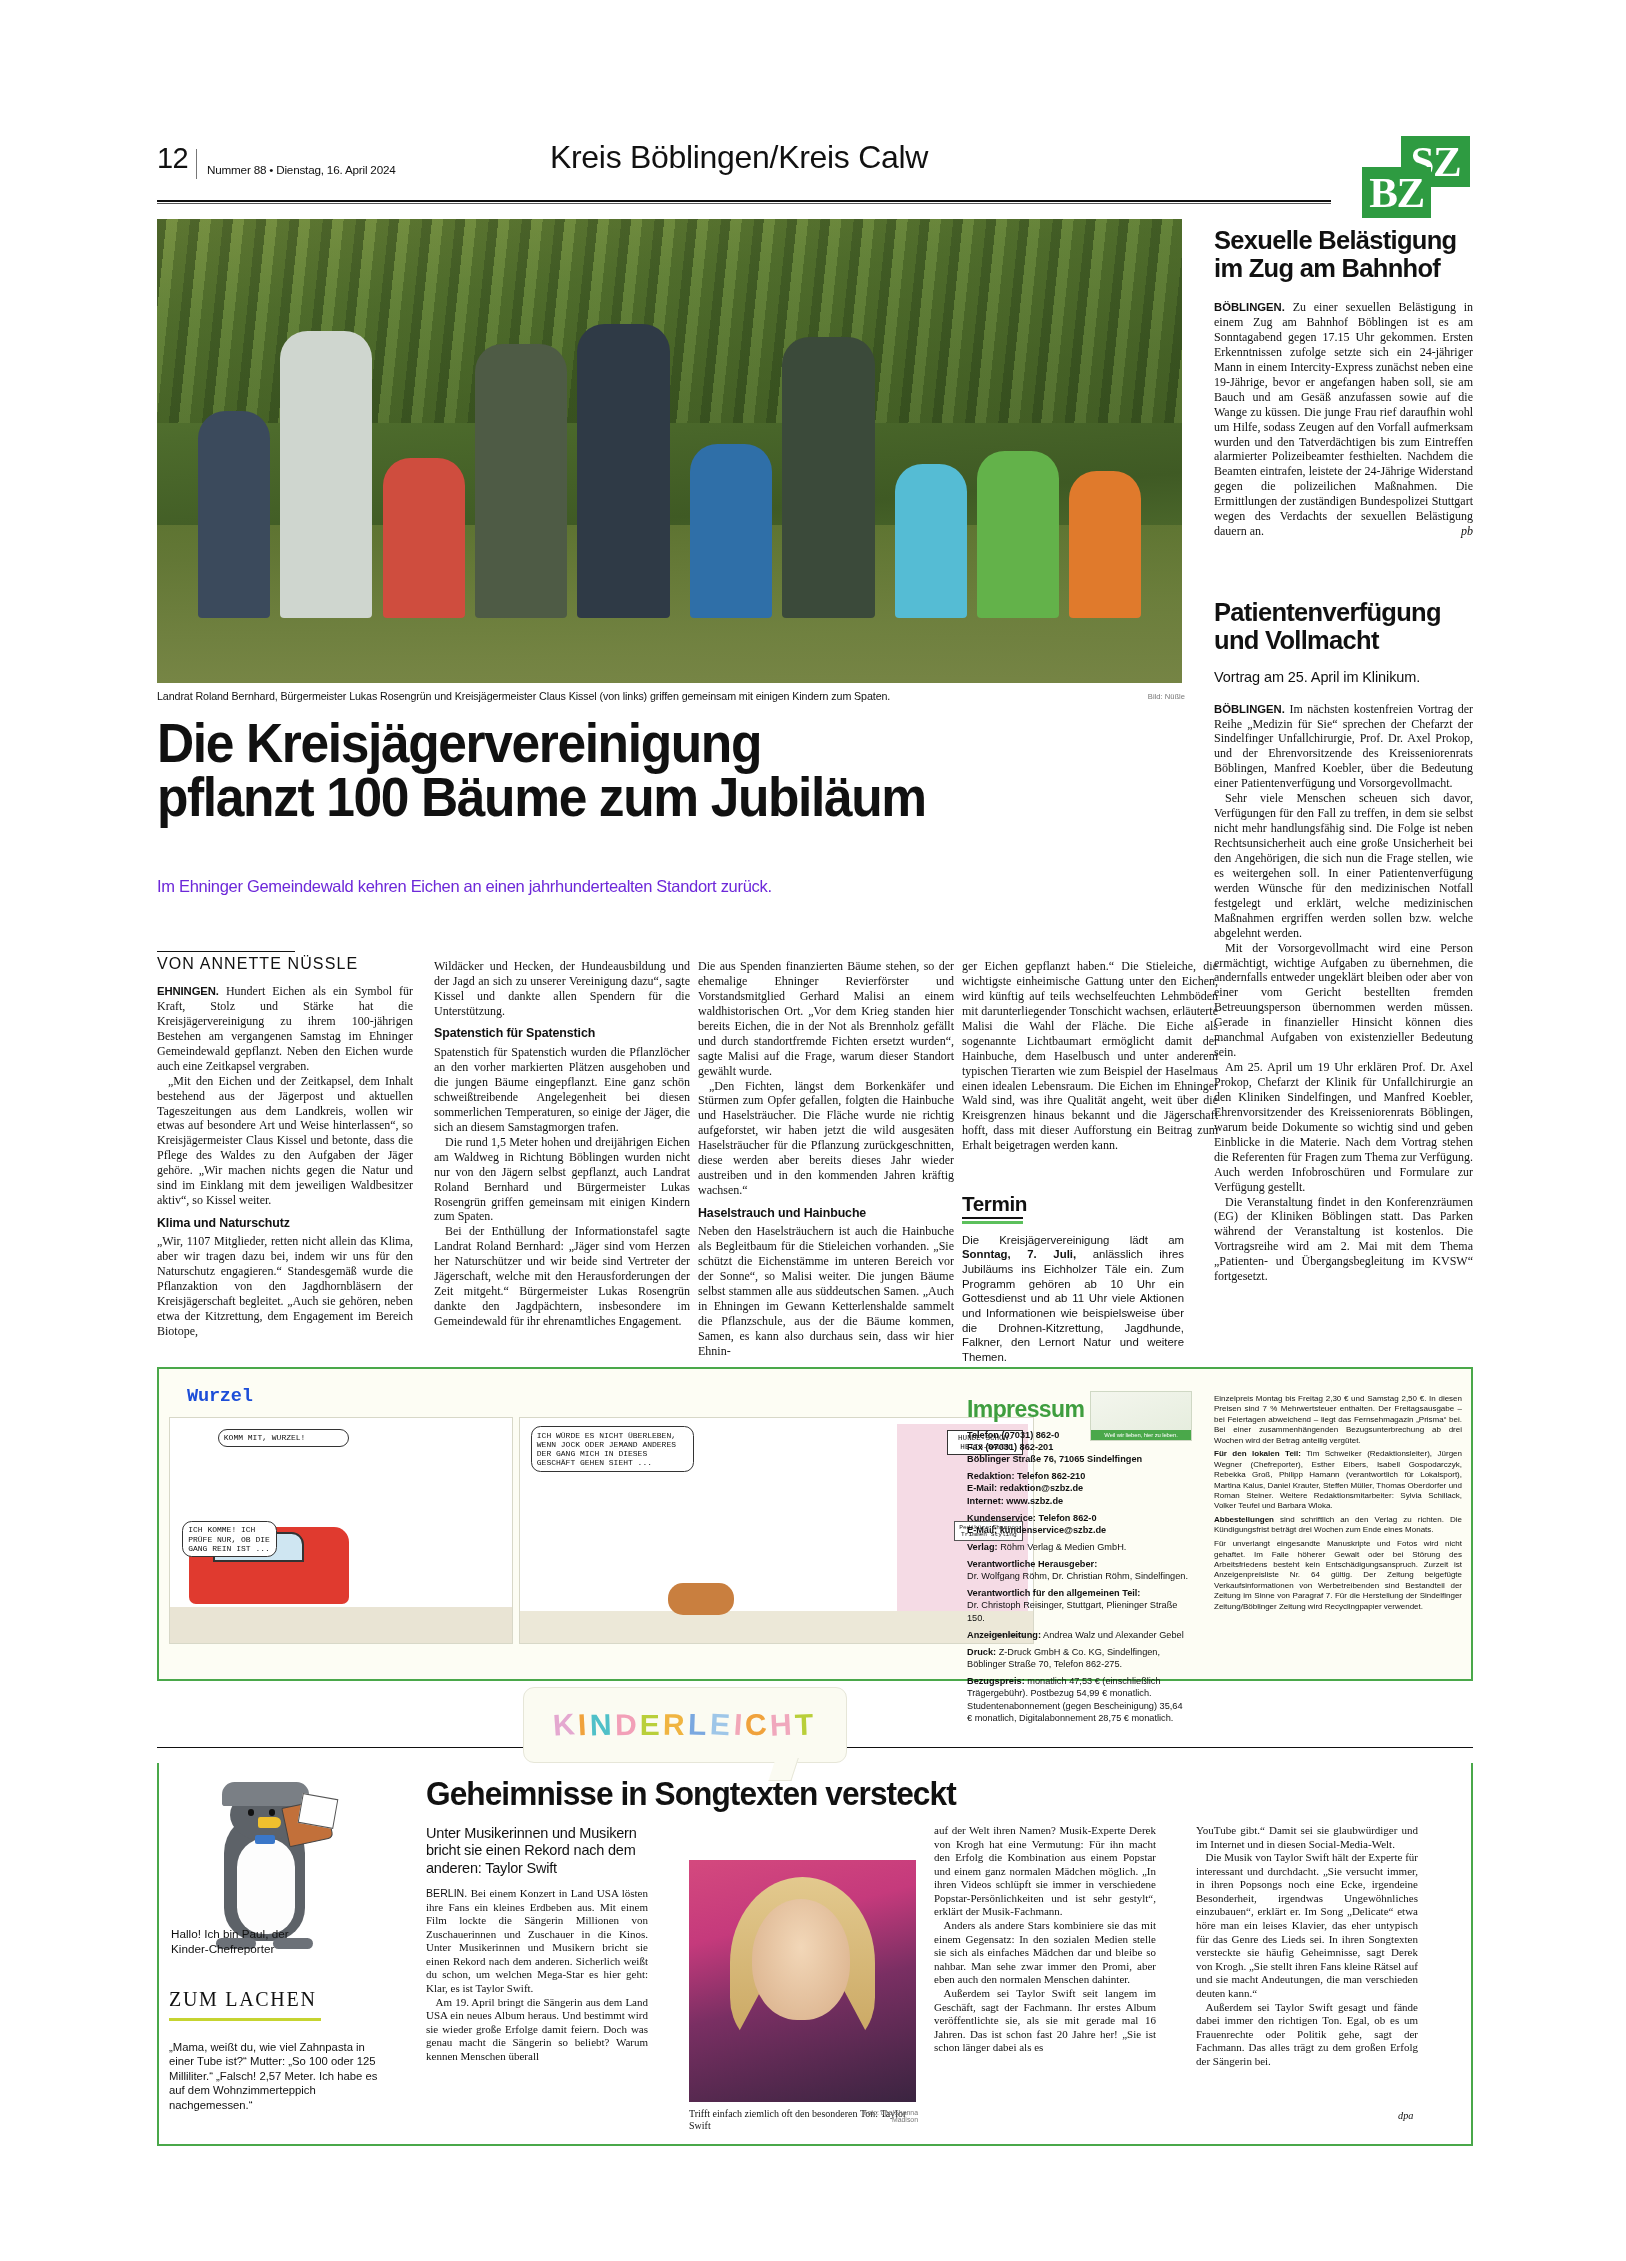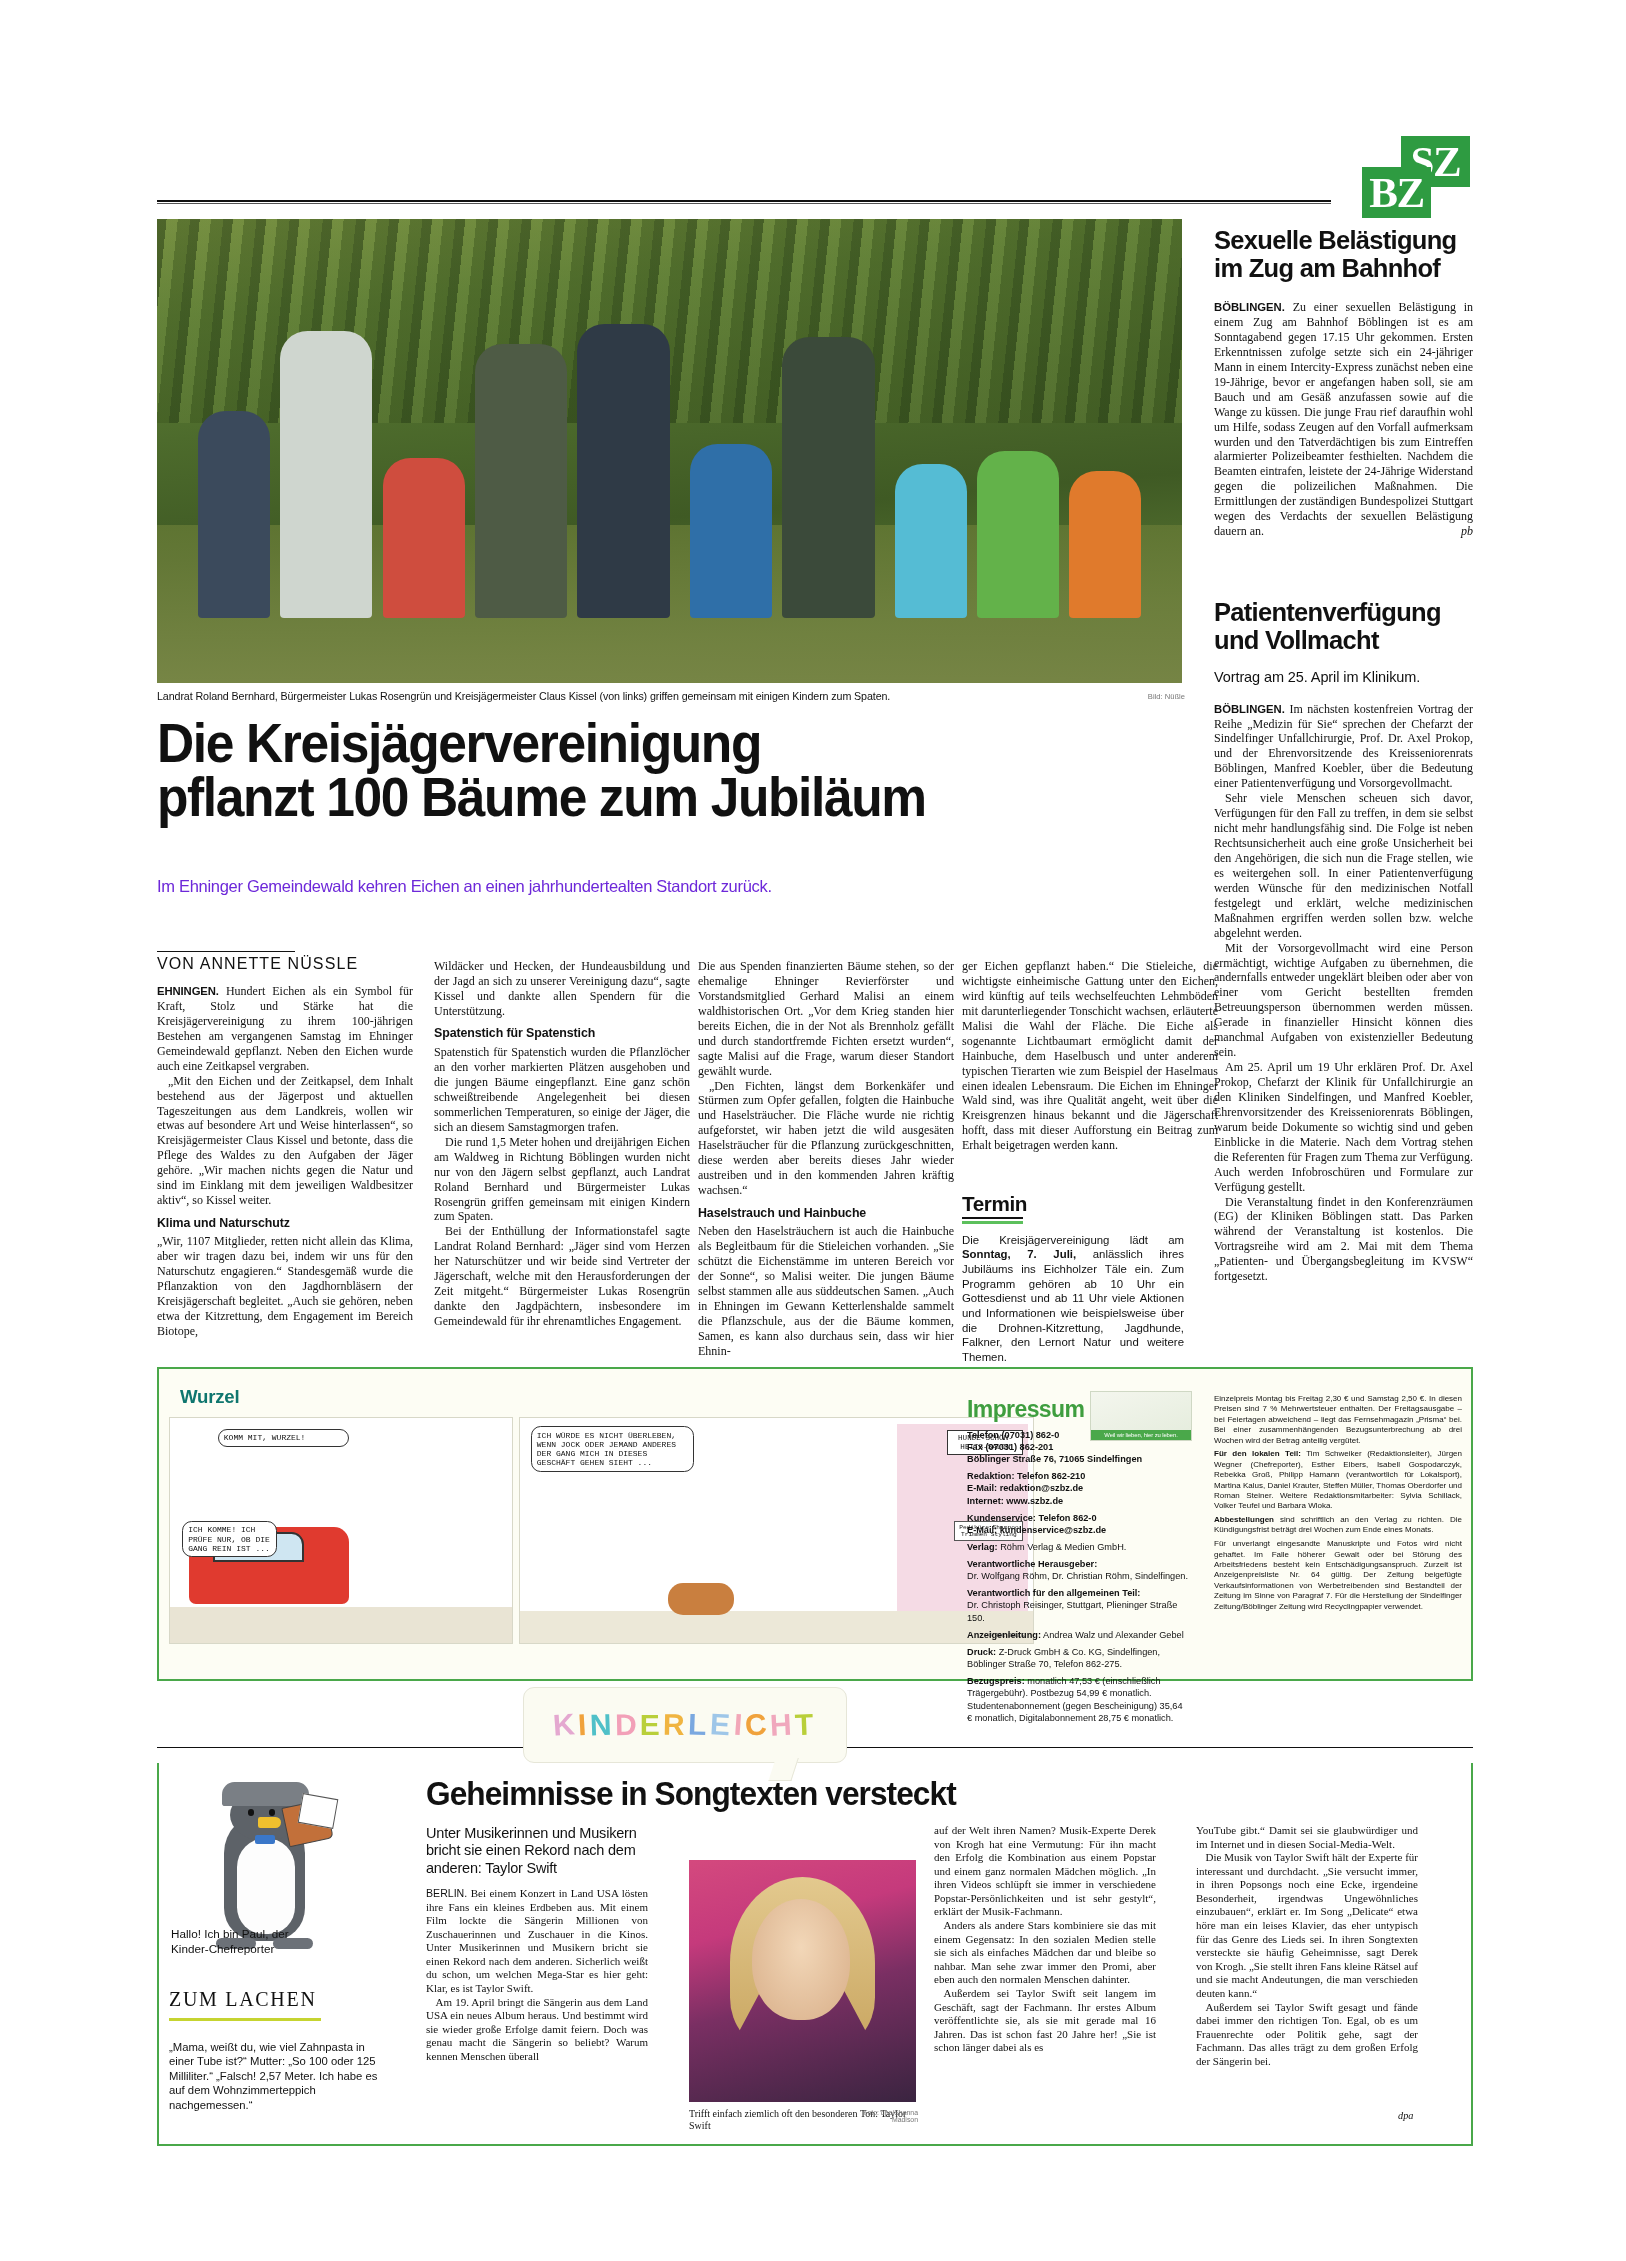--- a/index.html
+++ b/index.html
@@ -74,22 +74,22 @@
   .termin { position:absolute; left:962px; top:1192px; width:222px; }
   .termin h3 { margin:0; font-family:"Liberation Sans", sans-serif; font-size:20.7px; font-weight:700; letter-spacing:-0.4px; }
   .termin .ul-dark { width:61px; height:1.4px; background:#111; margin-top:1.4px; }
   .termin .ul-green { width:61px; height:3.4px; background:#5cc05c; margin-top:2.1px; }
   .termin p { margin:8.3px 0 0 0; font-family:"Liberation Sans", sans-serif; font-size:11.4px; line-height:1.29; text-align:justify; }
   .termin b { font-weight:700; }
 
   
   .panel { position:absolute; left:157px; top:1367px; width:1316px; height:314px;
     border:2.8px solid #4aa84a; background:#fdfdf4; }
-  .wurzel-label { position:absolute; left:180px; top:1386px; font-family:Liberation Sans, sans-serif;
-    font-size:18.6px; font-weight:700; color:#0f766e; letter-spacing:-0.2px; }
+  .wurzel-label { position:absolute; left:187px; top:1386px; font-family:Liberation Mono, monospace;
+    font-size:18.6px; font-weight:700; color:#1d4ed8; letter-spacing:-0.2px; }
   .comic { position:absolute; top:1417px; height:227px; background:#fff; border:0.7px solid #d8d8c8; overflow:hidden; }
   .comic .bub { position:absolute; background:#fff; border:1.4px solid #333; border-radius:9.6px;
     font-family:"Liberation Mono", monospace; font-size:8px; line-height:1.15; padding:3.4px 4.8px; color:#111; }
   .p1 { left:169px; width:344px; }
   .p2 { left:519px; width:515px; }
   .p1 .sky { position:absolute; inset:0; background:#ffffff; }
   .p1 .car { position:absolute; left:19px; bottom:39px; width:160px; height:77px; background:#e03a2f; border-radius:26px 15px 6.9px 6.9px; }
   .p1 .carwin { position:absolute; left:43px; bottom:81px; width:91px; height:30px; background:#cfe6f2; border:2.1px solid #333; border-radius:12.4px 12.4px 0 0; }
   .p1 .road { position:absolute; left:0; bottom:0; width:100%; height:36px; background:#e9e4d4; }
   .p2 .sky2 { position:absolute; inset:0; background:#fff; }
@@ -183,20 +183,26 @@
   .kl-frame { position:absolute; left:157px; top:1763px; width:1316px; height:383px;
     border-left:2.8px solid #4aa84a; border-bottom:2.8px solid #4aa84a; border-right:2.8px solid #4aa84a; }
   .dpa { position:absolute; left:1398px; top:2110px; font-family:"Liberation Serif", serif;
     font-style:italic; font-size:10.3px; color:#111; }
 </style>
 </head>
 <body>
 
 <div class="page">
 
+  <div class="masthead">
+    <div class="pagenum">12</div>
+    <div class="masthead-divider"></div>
+    <div class="issueline">Nummer 88 • Dienstag, 16. April 2024</div>
+    <div class="section-title">Kreis Böblingen/Kreis Calw</div>
+  </div>
   <div class="rule-top"></div>
   <div class="rule-top2"></div>
 
   <div class="logo">
     <div class="sq sq-sz">SZ</div>
     <div class="sq sq-bz">BZ</div>
   </div>
 
   <div class="photo-main">
     <div class="treeline"></div>

